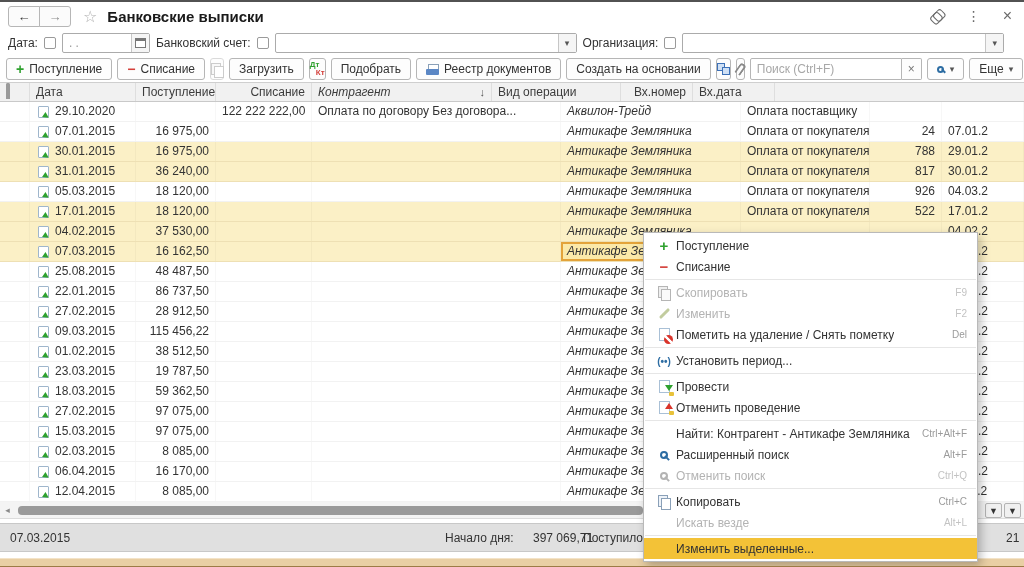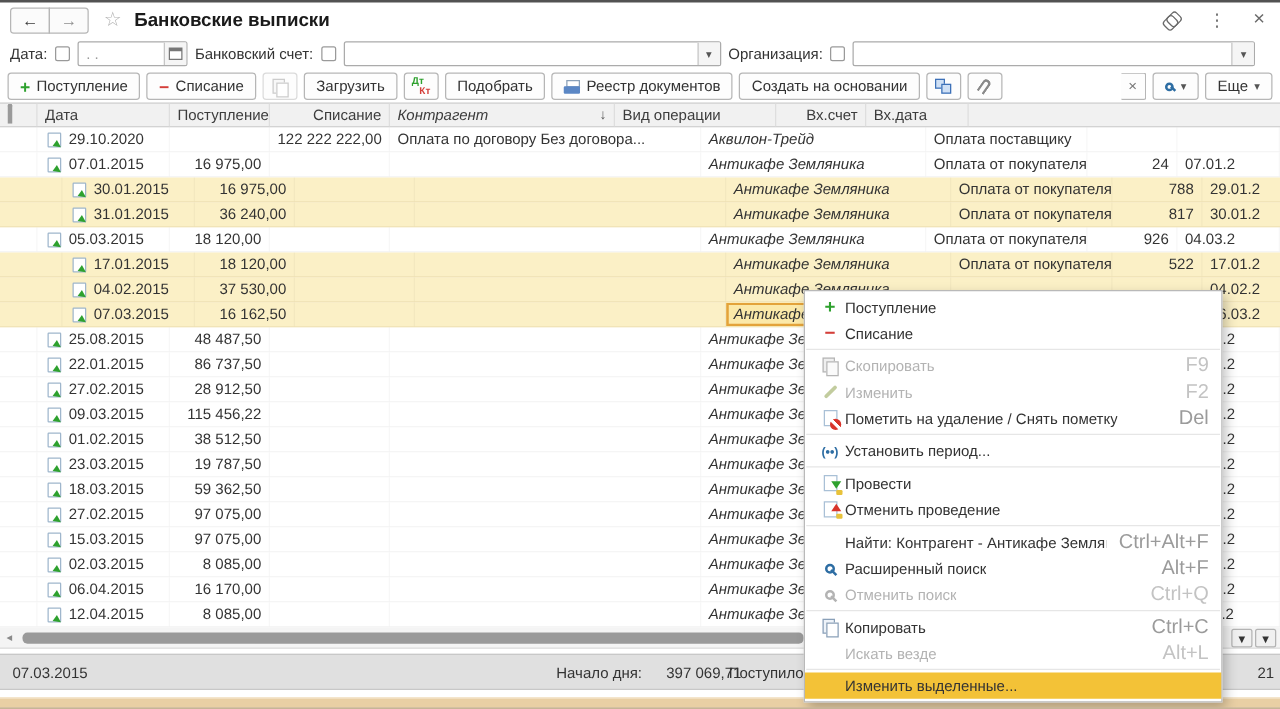--- a/index.html
+++ b/index.html
@@ -69,21 +69,21 @@
   .thead { height:20px; display:flex; background:#f1f1f1; border-top:1px solid #cfcfcf; border-bottom:1px solid #c9c9c9; color:#3c3c3c; }
   .thead .cell { border-right:1px solid #dedede; }
   .cell { padding:0 6px; line-height:19px; overflow:hidden; white-space:nowrap; flex:none; }
   .c-attach{width:30px;} .c-date{width:106px;} .c-in{width:80px; text-align:right;} .c-out{width:96px; text-align:right;}
   .c-purpose{width:249px;} .c-contragent{width:180px;font-style:italic;} .c-op{width:129px;} .c-innum{width:72px; text-align:right;} .c-indate{width:82px;}
   .hc-contragent { display:flex; align-items:center; }
   .sort-arrow { margin-left:auto; color:#555; font-size:11px; }
   .tbody {}
   .trow { height:20px; display:flex; border-bottom:1px solid #f2f2f2; background:#fff; }
   .trow .cell { border-right:1px solid rgba(0,0,0,0.03); }
-  .trow.hl { background:#fbf0c6; border-bottom-color:#eee0b4;padding-left:20px; }
+  .trow.hl { background:#fbf0c6; border-bottom-color:#eee0b4; }
   .c-date { display:flex; align-items:center; gap:6px; }
   .doc-ic { width:11px; height:12px; border:1px solid #9fb6cc; background:#fff; border-radius:1px; position:relative; flex:0 0 11px; margin-left:2px; }
   .doc-ic::after { content:""; position:absolute; right:-4px; bottom:-3px; border:3px solid transparent; border-left:6px solid #2ea12e; transform:rotate(35deg); }
   .sel-cell { box-shadow:inset 0 0 0 2px #e3a33a; background:#fbe9a9; }
 
   
   .hscroll { position:relative; height:17px; background:#f4f4f4; border-bottom:1px solid #dcdcdc; }
   .sc-left { position:absolute; left:0; top:0; width:15px; height:16px; display:flex; align-items:center; justify-content:center;
              color:#8a8a8a; font-size:9px; cursor:pointer; }
   .sc-thumb { position:absolute; left:18px; top:4px; width:625px; height:9px; background:#9a9a9a; border-radius:4px; cursor:pointer; }
@@ -102,21 +102,21 @@
   .tanstrip { height:8px; background:#e9cfa4; border-top:1px solid #f3e3c8; }
 
   
   #ctx { position:absolute; left:643px; top:230px; width:335px; background:#fff; border:1px solid #b9b9b9;
          box-shadow:3px 4px 9px rgba(0,0,0,.25); z-index:20; padding:2px 0; }
   .mi { height:21px; display:flex; align-items:center; padding:0 10px 0 8px; cursor:pointer; color:#333; }
   .mi.dis { color:#b3b3b3; }
   .mi.hl2 { background:#f3c237; }
   .mi-ic { width:24px; flex:0 0 24px; display:flex; align-items:center; justify-content:center; }
   .mi-label { overflow:hidden; white-space:nowrap; }
-  .mi-sc { margin-left:auto; color:#9b9b9b; font-size:16px; padding-left:10px; }
+  .mi-sc { margin-left:auto; color:#9b9b9b; font-size:10px; padding-left:10px; }
   .mi.dis .mi-sc { color:#c3c3c3; }
   .msep { height:1px; background:#e6e6e6; margin:2px 1px; }
   
   .mi-plus::before { content:"+"; color:#2ea12e; font-weight:bold; font-size:15px; }
   .mi-minus::before { content:"−"; color:#d43f3a; font-weight:bold; font-size:15px; }
   .mi-copy-doc { position:relative; width:12px; height:13px; }
   .mi-copy-doc::before { content:""; position:absolute; left:0; top:0; width:8px; height:10px; border:1px solid #b5b5b5; background:#efefef; }
   .mi-copy-doc::after  { content:""; position:absolute; left:3px; top:3px; width:8px; height:10px; border:1px solid #b5b5b5; background:#fafafa; }
   .mi-pencil { width:3px; height:13px; background:#c2cc9e; border-radius:2px; transform:rotate(45deg); }
   .mi-delete-mark { position:relative; width:11px; height:13px; border:1px solid #a9c0d6; background:#fff; }
@@ -217,20 +217,21 @@
     <div class="btn">
       <span>Создать на основании</span>
     </div>
     <div class="btn btn-ic">
       <span class="ic-rel"></span>
     </div>
     <div class="btn btn-ic">
       <span class="ic-clip"></span>
     </div>
     <div class="search-wrap">
+      <input class="search-input" placeholder="Поиск (Ctrl+F)" style="">
       <div class="clearx">
           <span>×</span>
         </div>
     </div>
     <div class="btn" style="gap:6px;">
       <span class="mag"></span>
       <span class="caret">▾</span>
     </div>
     <div class="btn">
       <span>Еще</span>
@@ -241,21 +242,21 @@
   <div class="thead">
     <div class="cell c-attach"><span class="ic-clip" style="border-color:#9a9a9a;"></span></div>
     <div class="cell c-date">Дата</div>
     <div class="cell c-in">Поступление</div>
     <div class="cell c-out">Списание</div>
     <div class="cell c-contragent hc-contragent">
       <span>Контрагент</span>
       <span class="sort-arrow">↓</span>
     </div>
     <div class="cell c-op">Вид операции</div>
-    <div class="cell c-innum">Вх.счет</div>
+    <div class="cell c-innum">Вх.номер</div>
     <div class="cell c-indate">Вх.дата</div>
   </div>
 
   <div class="tbody">
       <div class="trow">
       <div class="cell c-attach"></div>
       <div class="cell c-date">
           <span class="doc-ic"></span>
           <span class="txt">29.10.2020</span>
         </div>

